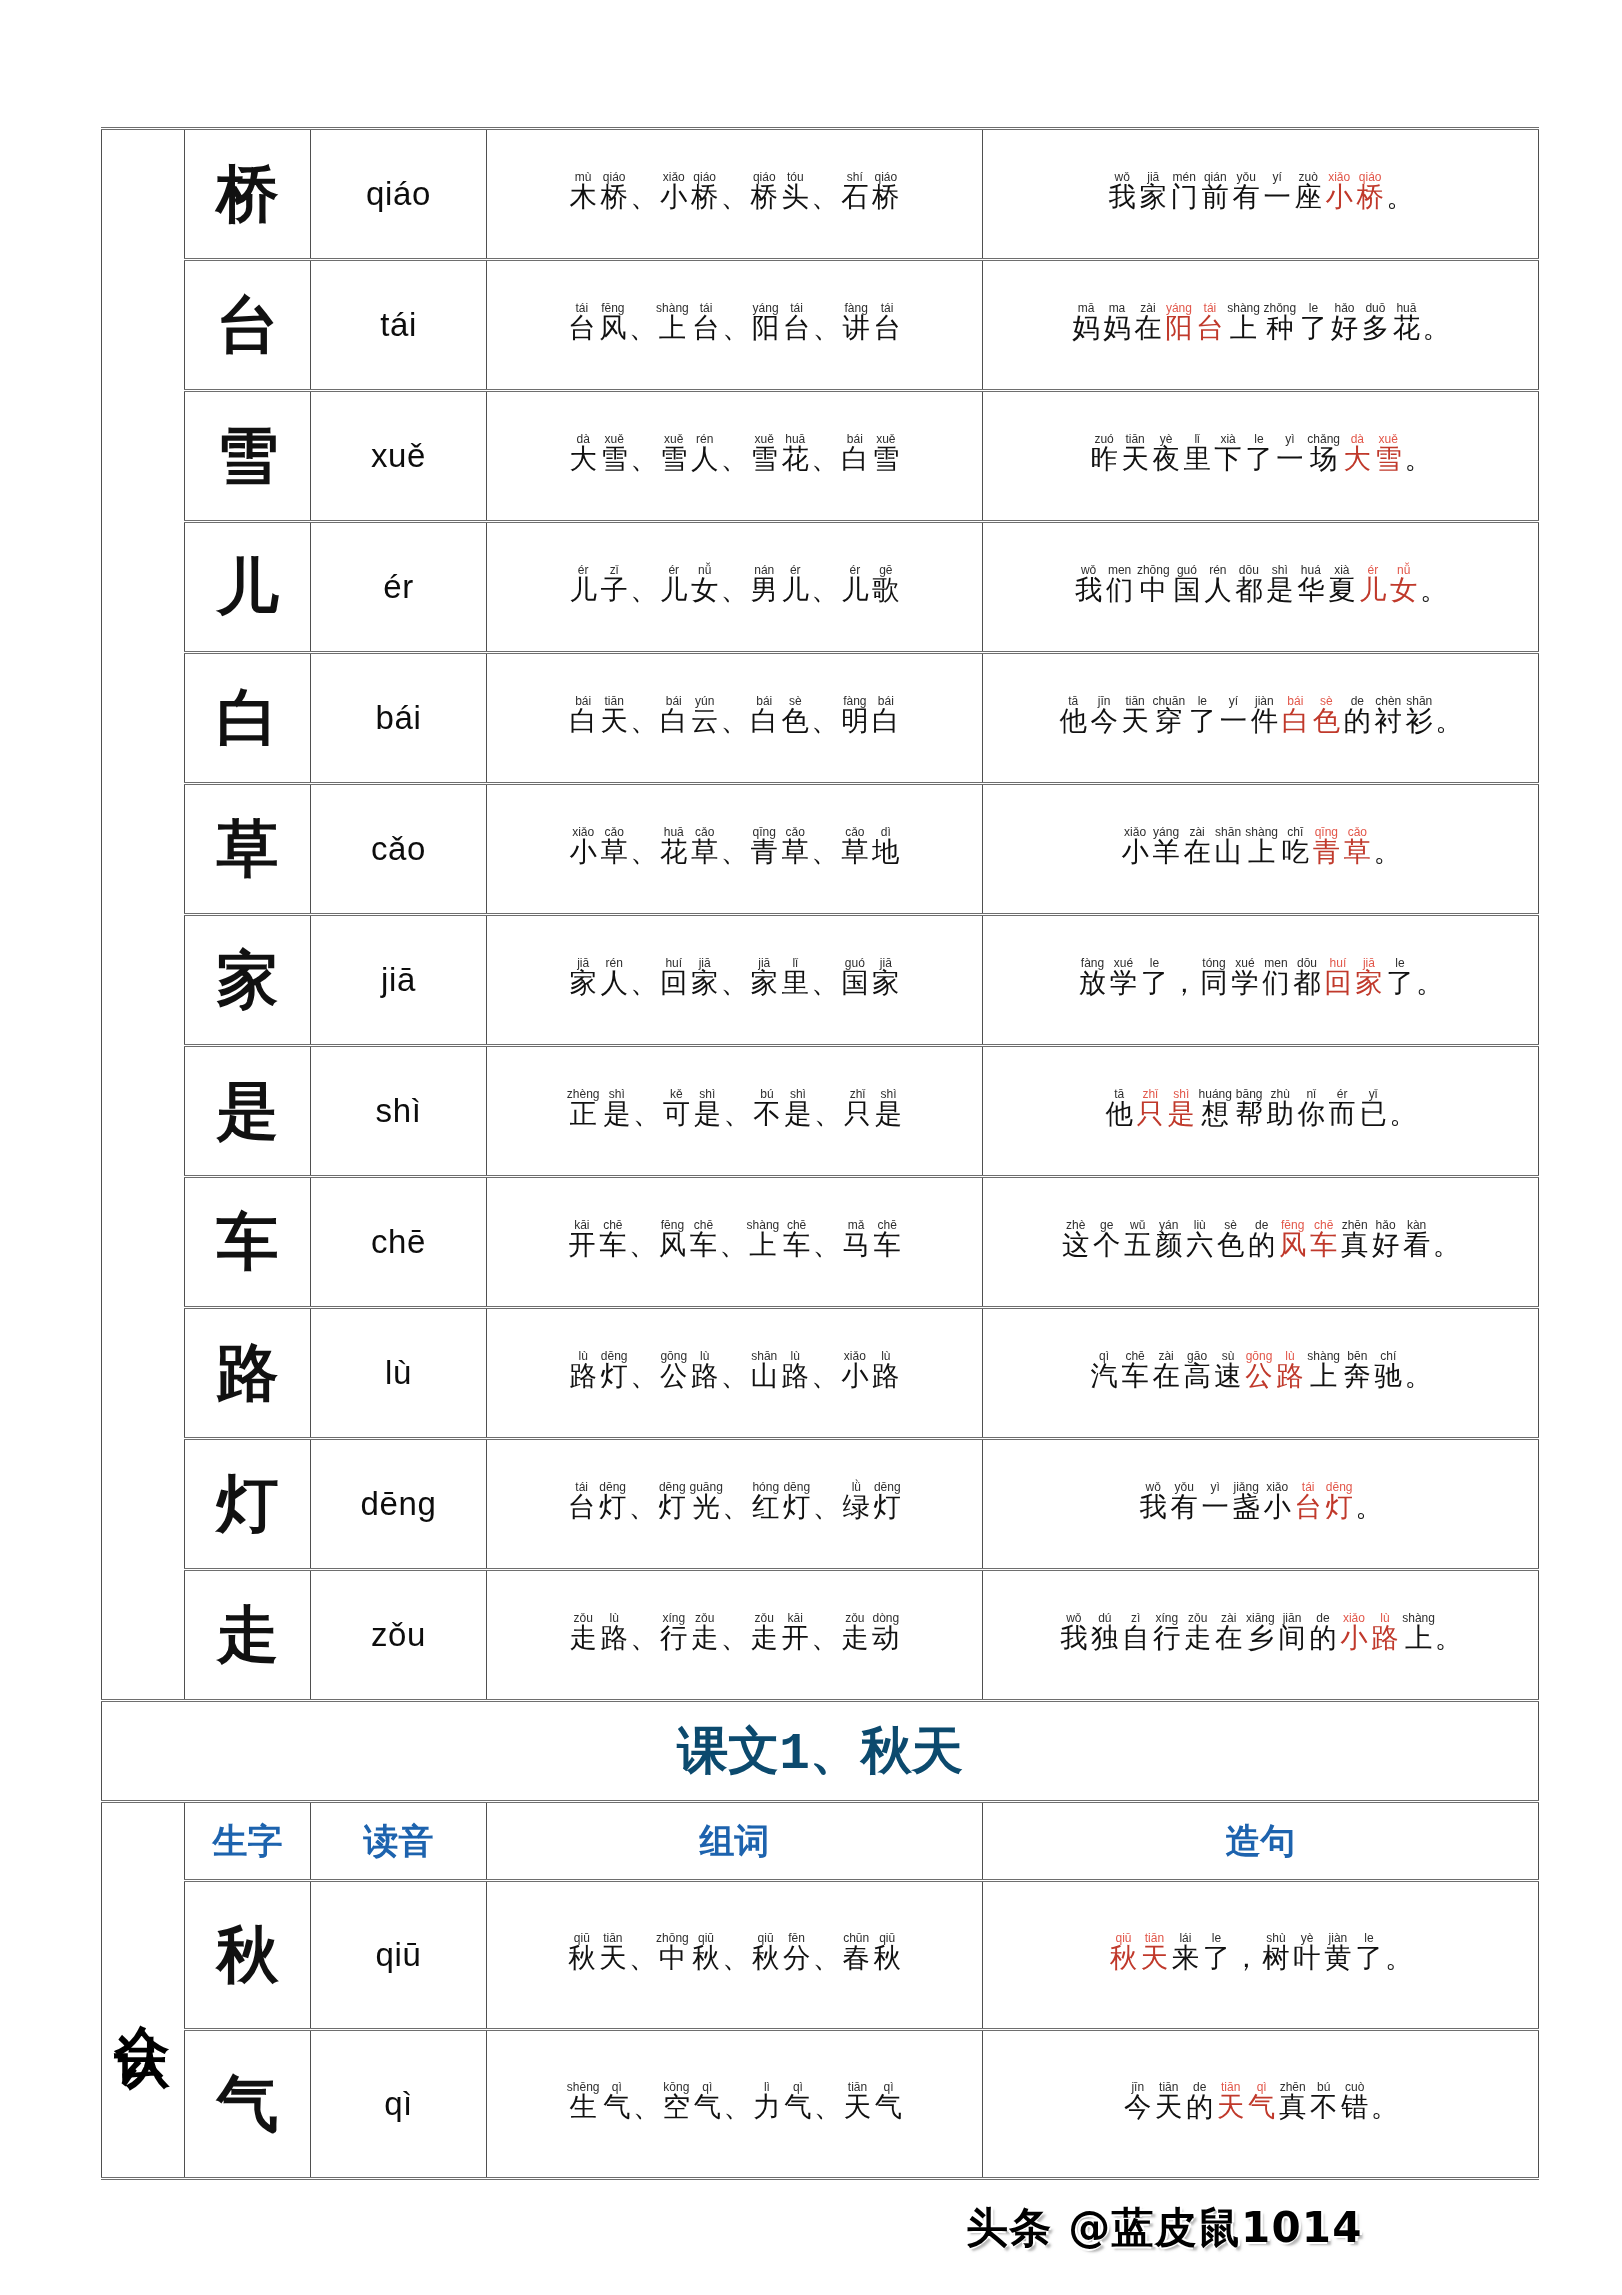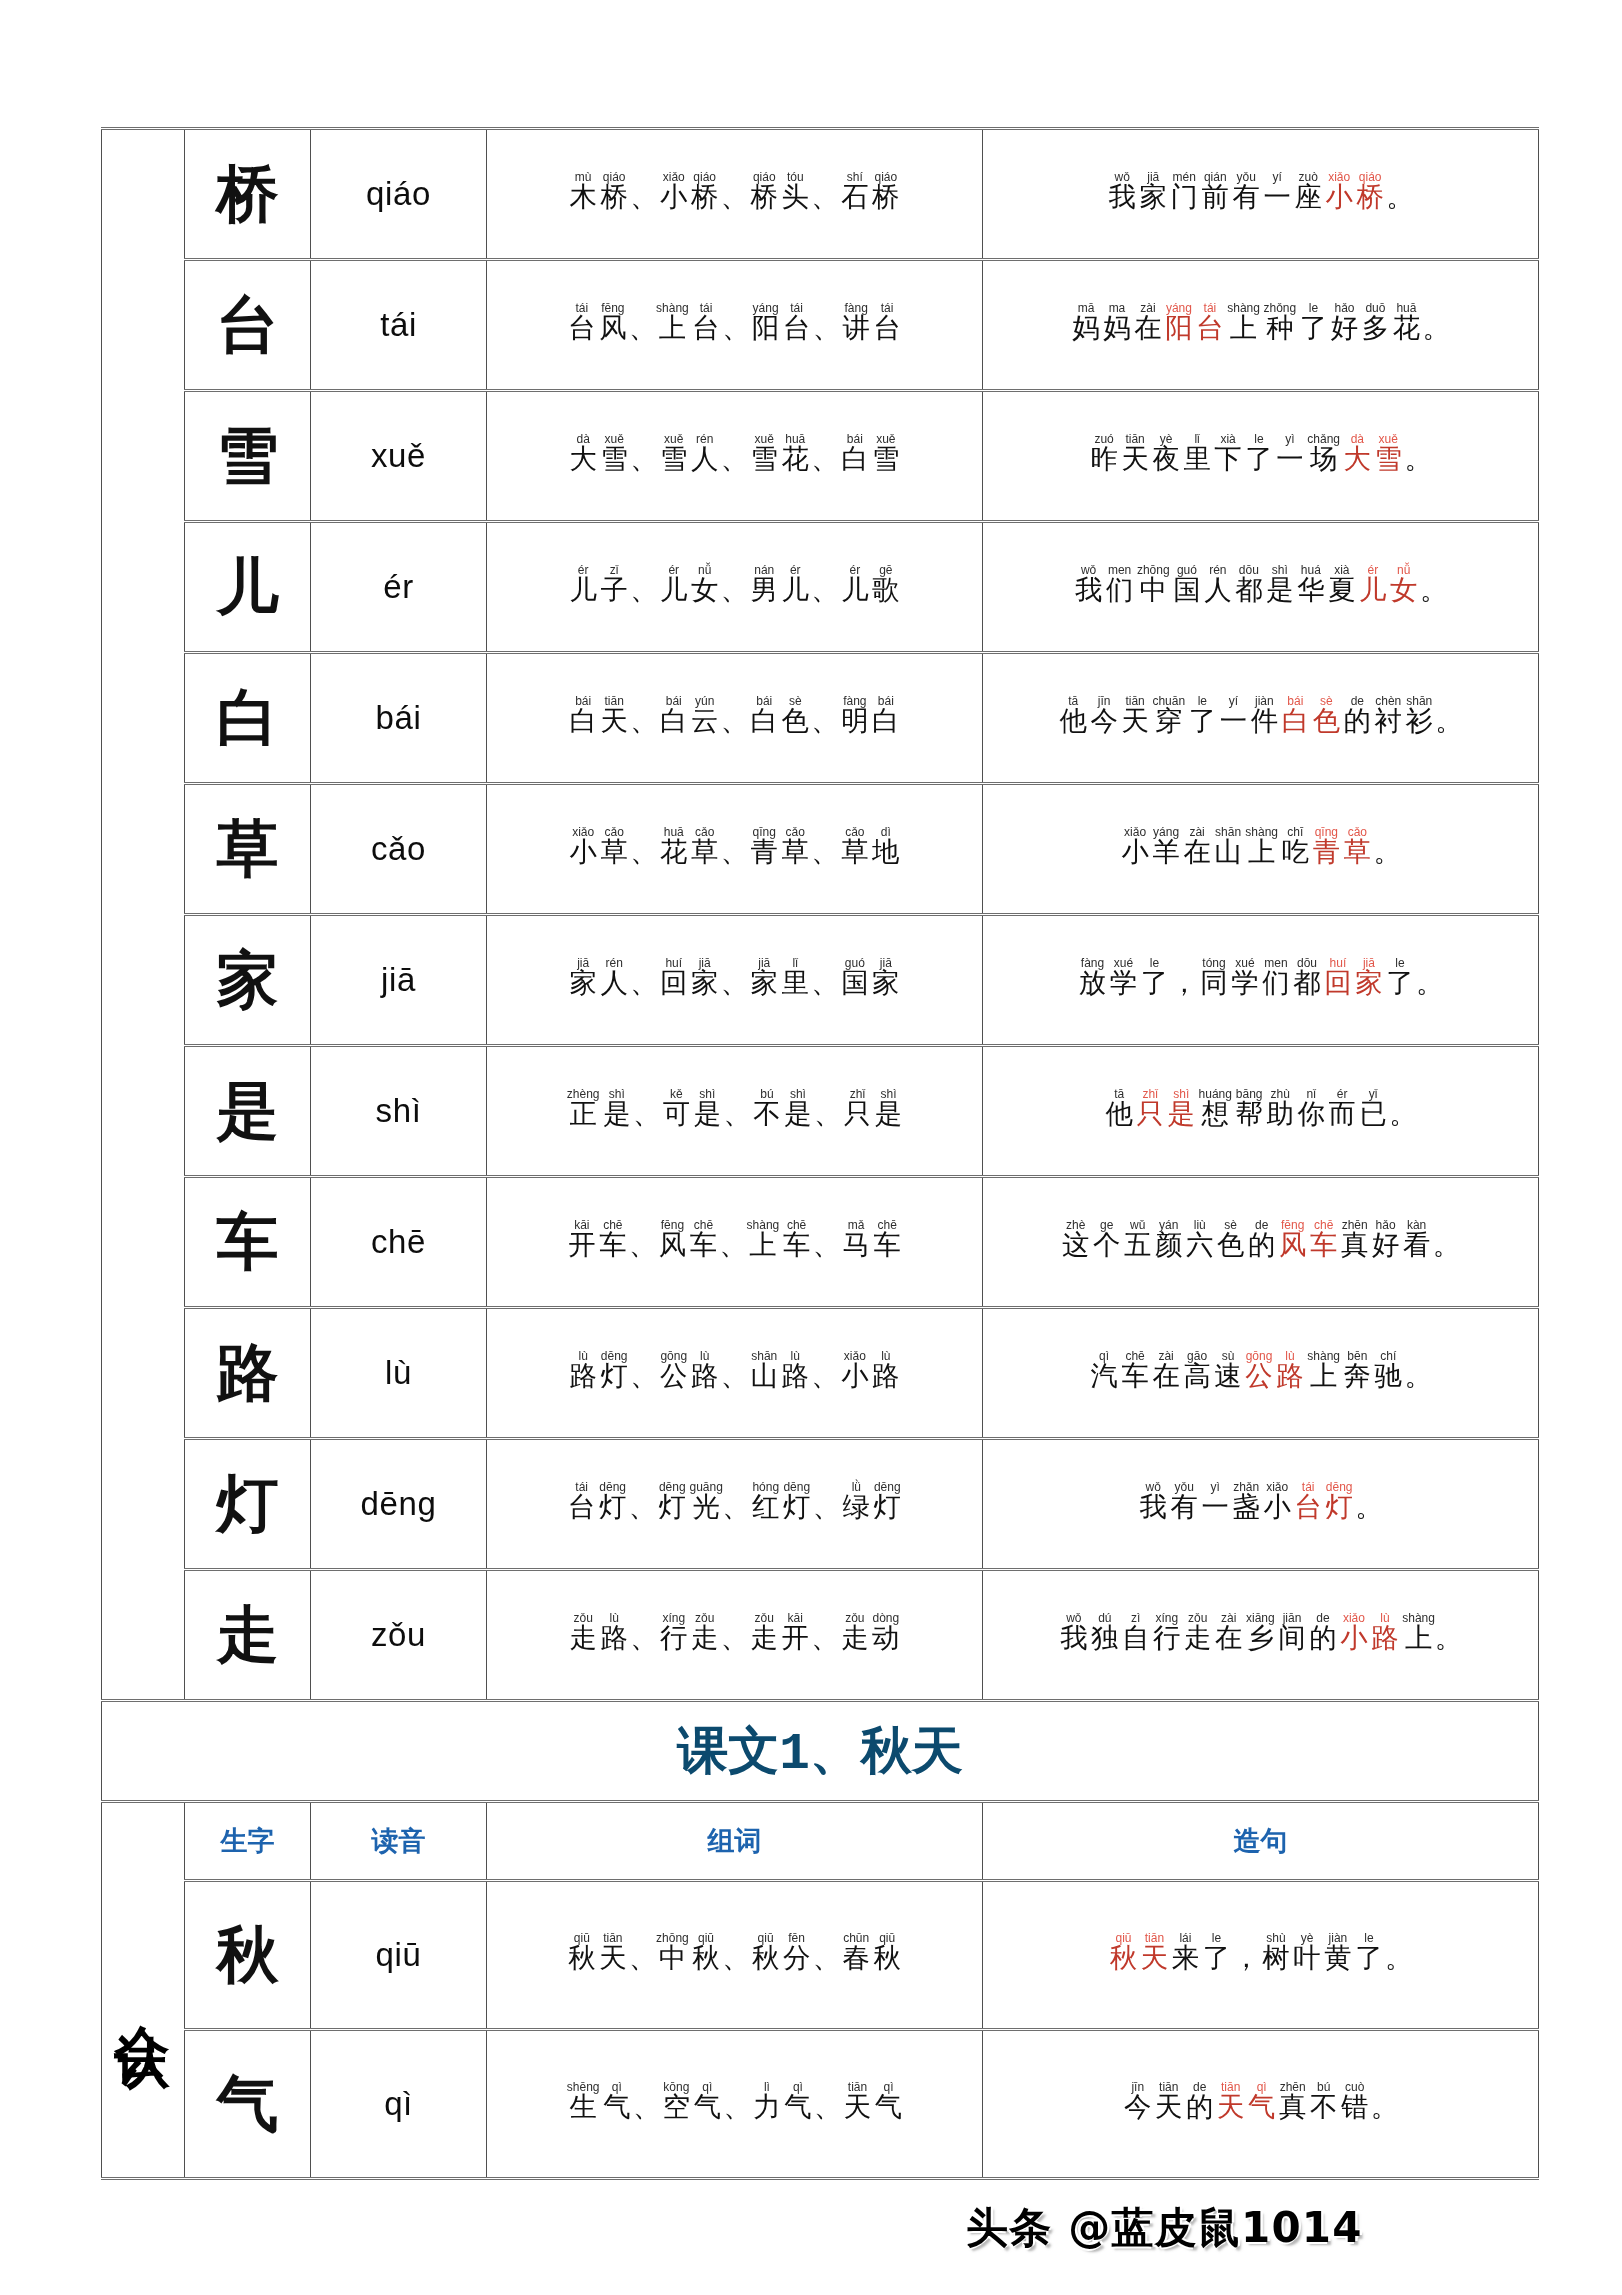--- a/index.html
+++ b/index.html
@@ -37,21 +37,21 @@
     font-family:"Liberation Sans",sans-serif;font-size:12px;color:#2e2e2e;
     font-weight:normal;letter-spacing:0;
   }
   .punct{margin:0 0.6px;}
   .red{color:var(--red);}
   .red rt{color:var(--pinkred);}
   .title-cell{
     font-family:Liberation Mono, monospace;font-weight:bold;font-size:51px;color:#0c4a6e;
   }
   .header-cell{
-    font-family:"DejaVu Serif",serif;font-weight:bold;font-size:27px;color:var(--blue);
+    font-family:"DejaVu Serif",serif;font-weight:bold;font-size:35px;color:var(--blue);
   }
   .side-cell{padding:0;}
   .side-label{
     display:inline-block;writing-mode:vertical-rl;text-orientation:upright;
     font-family:"DejaVu Serif",serif;font-weight:bold;font-size:55px;color:#000;
     letter-spacing:8.3px;line-height:1;
   }
   .watermark{
     position:absolute;left:966px;top:2200px;width:608px;height:72px;
     text-align:left;font-weight:bold;font-size:42px;color:#000;letter-spacing:1.2px;
@@ -130,21 +130,21 @@
         <tr style="height: 131px;">
           <td class="char-cell">路</td>
           <td class="pinyin-cell">lù</td>
           <td class="words-cell"><ruby>路<rt>lù</rt></ruby><ruby>灯<rt>dēng</rt></ruby><span class="punct">、</span><ruby>公<rt>gōng</rt></ruby><ruby>路<rt>lù</rt></ruby><span class="punct">、</span><ruby>山<rt>shān</rt></ruby><ruby>路<rt>lù</rt></ruby><span class="punct">、</span><ruby>小<rt>xiǎo</rt></ruby><ruby>路<rt>lù</rt></ruby></td>
           <td class="sentence-cell"><ruby>汽<rt>qì</rt></ruby><ruby>车<rt>chē</rt></ruby><ruby>在<rt>zài</rt></ruby><ruby>高<rt>gāo</rt></ruby><ruby>速<rt>sù</rt></ruby><ruby class="red">公<rt>gōng</rt></ruby><ruby class="red">路<rt>lù</rt></ruby><ruby>上<rt>shàng</rt></ruby><ruby>奔<rt>bēn</rt></ruby><ruby>驰<rt>chí</rt></ruby><span class="punct">。</span></td>
         </tr>
         <tr style="height: 131px;">
           <td class="char-cell">灯</td>
           <td class="pinyin-cell">dēng</td>
           <td class="words-cell"><ruby>台<rt>tái</rt></ruby><ruby>灯<rt>dēng</rt></ruby><span class="punct">、</span><ruby>灯<rt>dēng</rt></ruby><ruby>光<rt>guāng</rt></ruby><span class="punct">、</span><ruby>红<rt>hóng</rt></ruby><ruby>灯<rt>dēng</rt></ruby><span class="punct">、</span><ruby>绿<rt>lǜ</rt></ruby><ruby>灯<rt>dēng</rt></ruby></td>
-          <td class="sentence-cell"><ruby>我<rt>wǒ</rt></ruby><ruby>有<rt>yǒu</rt></ruby><ruby>一<rt>yì</rt></ruby><ruby>盏<rt>zhǎn</rt></ruby><ruby>小<rt>xiǎo</rt></ruby><ruby class="red">台<rt>tái</rt></ruby><ruby class="red">灯<rt>dēng</rt></ruby><span class="punct">。</span></td>
+          <td class="sentence-cell"><ruby>我<rt>wǒ</rt></ruby><ruby>有<rt>yǒu</rt></ruby><ruby>一<rt>yì</rt></ruby><ruby>盏<rt>jiǎng</rt></ruby><ruby>小<rt>xiǎo</rt></ruby><ruby class="red">台<rt>tái</rt></ruby><ruby class="red">灯<rt>dēng</rt></ruby><span class="punct">。</span></td>
         </tr>
         <tr style="height: 131px;">
           <td class="char-cell">走</td>
           <td class="pinyin-cell">zǒu</td>
           <td class="words-cell"><ruby>走<rt>zǒu</rt></ruby><ruby>路<rt>lù</rt></ruby><span class="punct">、</span><ruby>行<rt>xíng</rt></ruby><ruby>走<rt>zǒu</rt></ruby><span class="punct">、</span><ruby>走<rt>zǒu</rt></ruby><ruby>开<rt>kāi</rt></ruby><span class="punct">、</span><ruby>走<rt>zǒu</rt></ruby><ruby>动<rt>dòng</rt></ruby></td>
           <td class="sentence-cell"><ruby>我<rt>wǒ</rt></ruby><ruby>独<rt>dú</rt></ruby><ruby>自<rt>zì</rt></ruby><ruby>行<rt>xíng</rt></ruby><ruby>走<rt>zǒu</rt></ruby><ruby>在<rt>zài</rt></ruby><ruby>乡<rt>xiāng</rt></ruby><ruby>间<rt>jiān</rt></ruby><ruby>的<rt>de</rt></ruby><ruby class="red">小<rt>xiǎo</rt></ruby><ruby class="red">路<rt>lù</rt></ruby><ruby>上<rt>shàng</rt></ruby><span class="punct">。</span></td>
         </tr>
         <tr style="height: 101px;">
           <td class="title-cell" colspan="5">课文1、秋天</td>
         </tr>

